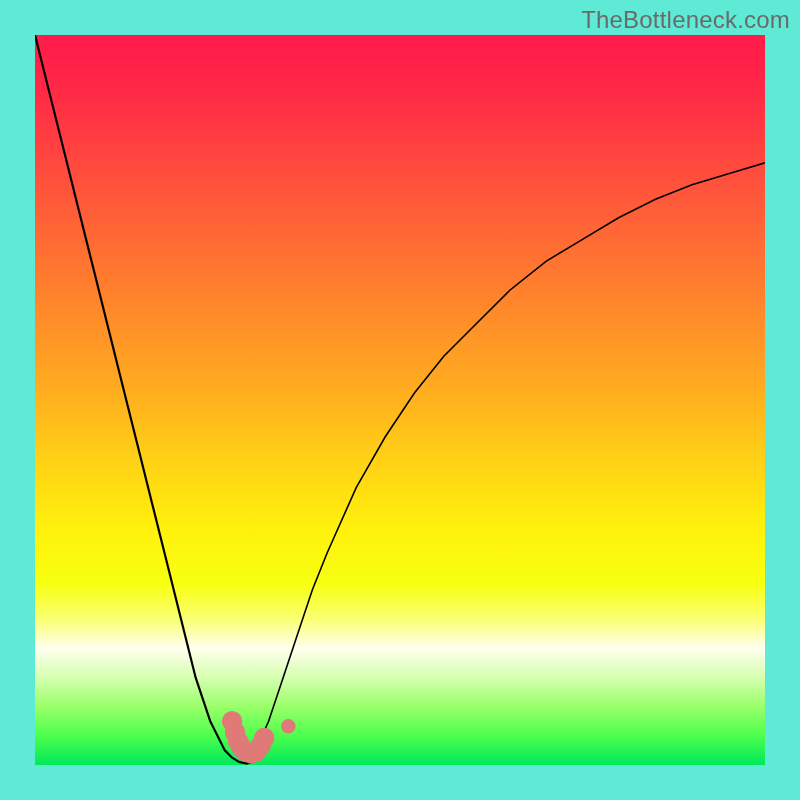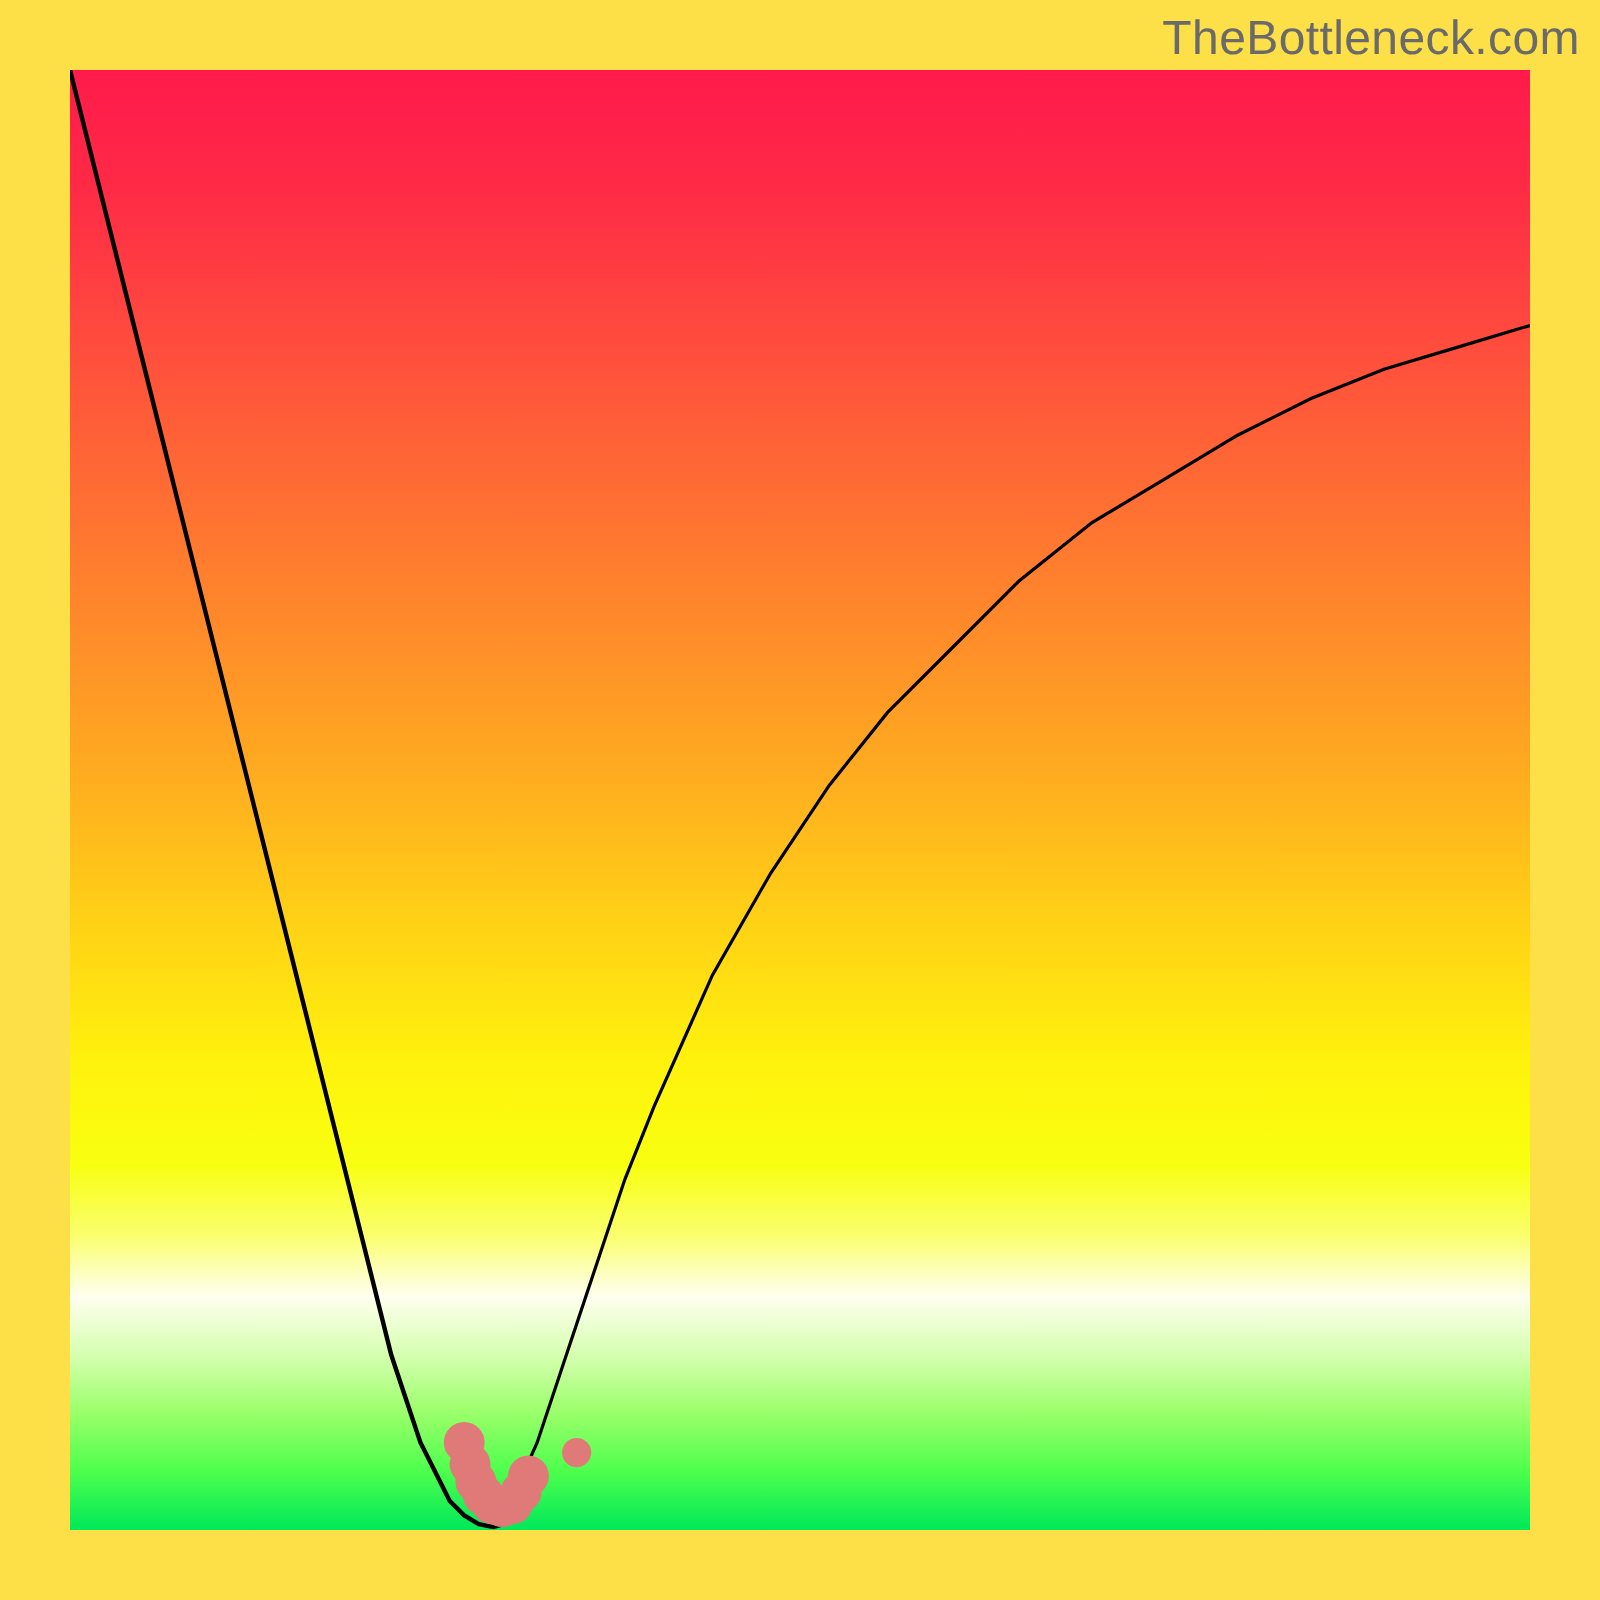--- a/index.html
+++ b/index.html
@@ -9,21 +9,21 @@
     height: 800px;
     background: #000;
     overflow: hidden;
   }
   .frame {
     position: absolute;
     left: 0;
     top: 0;
     width: 800px;
     height: 800px;
-    background: #fde047;
+    background: #5eead4;
   }
   .plot {
     position: absolute;
     left: 35px;
     top: 35px;
     width: 730px;
     height: 730px;
     overflow: hidden;
   }
   .gradient {

